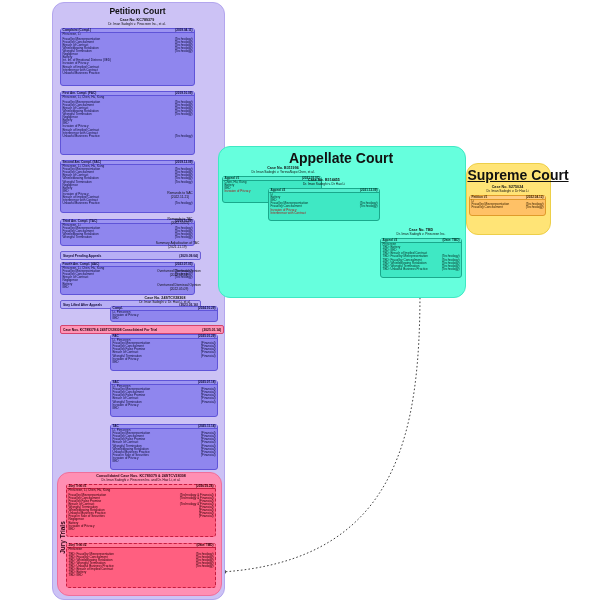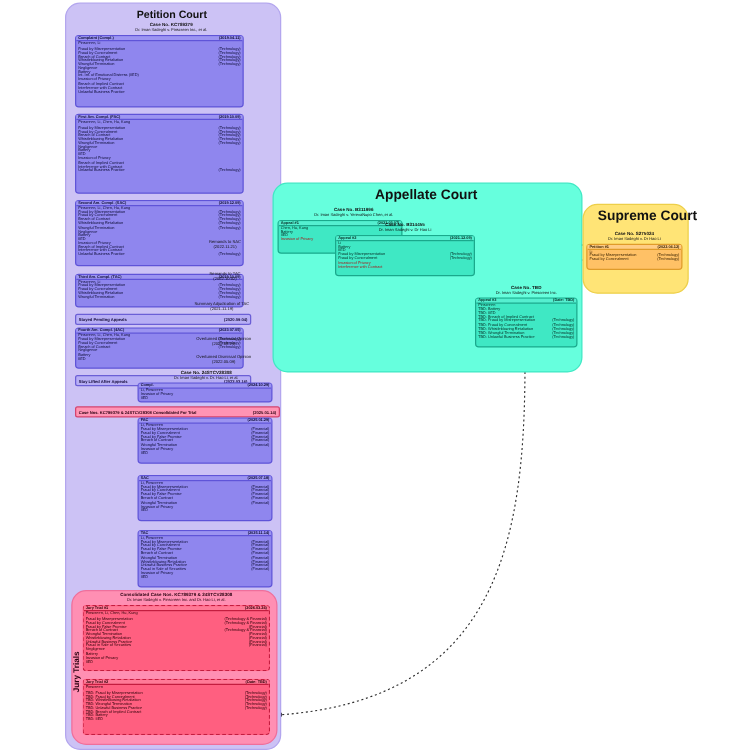--- a/index.html
+++ b/index.html
@@ -1,20 +1,20 @@
 <!DOCTYPE html>
 <html><head>
 <meta charset="utf-8">
 <style>
   html,body{margin:0;padding:0;background:#fff;}
   body{width:600px;height:600px;font-family:"Liberation Sans",sans-serif;position:relative;overflow:hidden;}
   #canvas{position:absolute;inset:0;}
 
   .lane{position:absolute;border-radius:12px;}
-  .lane-title{position:absolute;left:0;right:0;text-align:center;font-weight:bold;font-size:11px;color:#111;}
+  .lane-title{position:absolute;left:0;right:0;text-align:center;font-weight:bold;font-size:14px;color:#111;}
 
   .superior{background:#ccc2f5;border:1px solid #b3a6ee;left:52px;top:2px;width:171px;height:596px;}
   .appellate{background:#66ffdd;border:1px solid #3fe8c4;left:218px;top:146px;width:246px;height:150px;}
   .supreme{background:#ffe476;border:1px solid #edcf49;left:466px;top:163px;width:83px;height:70px;}
   .jury{background:#ff8fb3;border:1px solid #ef6f9b;left:57px;top:472px;width:163px;height:122px;}
   .case-hdr{text-align:center;color:#111;}
   .case-no{font-weight:bold;font-size:3.6px;letter-spacing:.05px;}
   .case-parties{font-size:3.2px;}
 
   .card{position:absolute;border-radius:3px;box-sizing:border-box;}
@@ -633,21 +633,21 @@
           <span class="r">(Technology)</span>
         </div>
         <div class="row">
           <span>TBD: Unlawful Business Practice</span>
           <span class="r">(Technology)</span>
         </div>
       </div>
   </div>
 
   <div class="lane supreme"></div>
-  <div class="lane-title" style="left:466px;top:167px;width:104px;">Supreme Court</div>
+  <div class="lane-title" style="left:466px;top:167px;width:104px;text-decoration:underline;">Supreme Court</div>
   <div class="case-hdr" style="position:absolute;left:469px;top:185px;width:77px;">
     <div class="case-no">Case No. S275024</div>
     <div class="case-parties">Dr. Iman Sadeghi v. Dr Hao Li</div>
   </div>
   <div class="card c-orange" style="left:469px;top:195px;width:77px;height:21px;">
     <div class="row hdr">
       <span>Petition #1</span>
       <span class="r">(2022.04.12)</span>
     </div>
     <div class="row">

